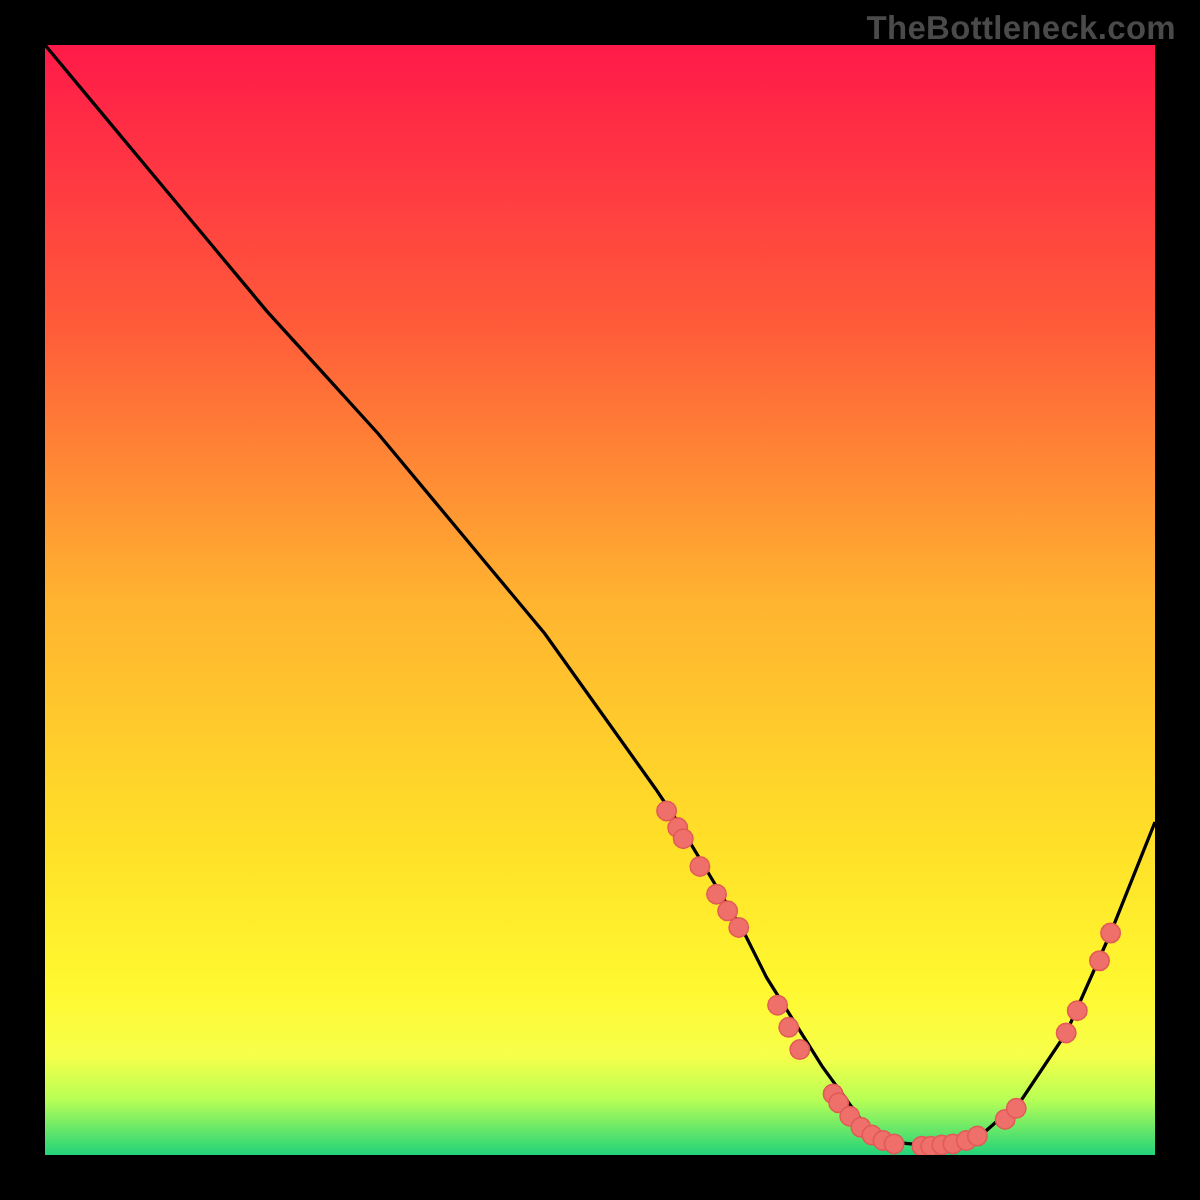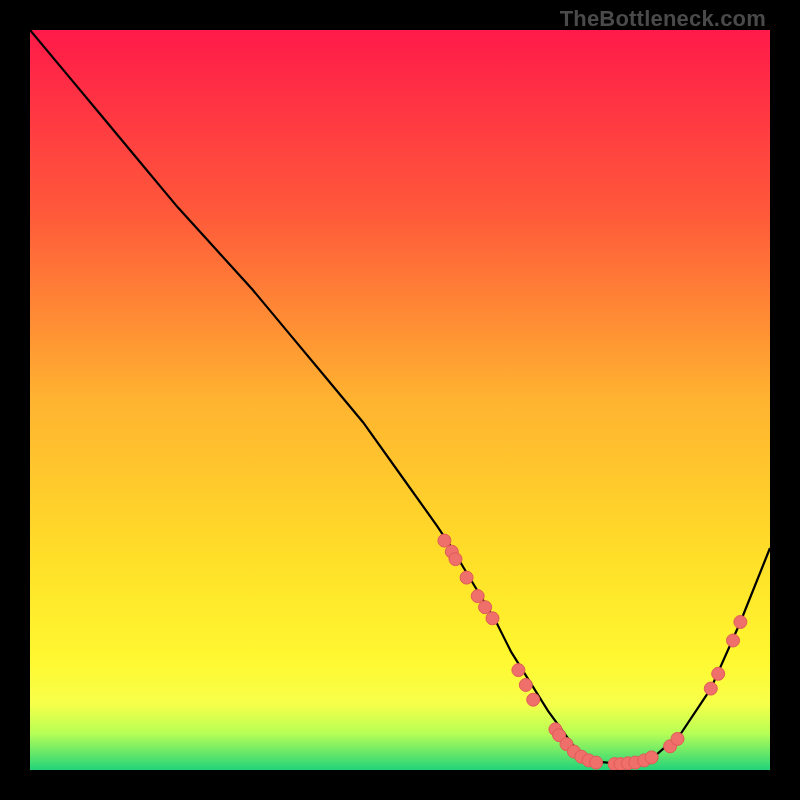--- a/index.html
+++ b/index.html
@@ -19,21 +19,21 @@
   .plot {
     position: absolute;
     left: 30px;
     top: 30px;
     width: 740px;
     height: 740px;
   }
   .watermark {
     position: absolute;
     top: 6px;
-    right: 34px;
+    right: 16px;
     color: #4a4a4a;
     font-size: 22px;
     font-weight: 600;
     letter-spacing: 0.2px;
   }
   svg { display: block; }
 </style>
 </head>
 <body>
 

